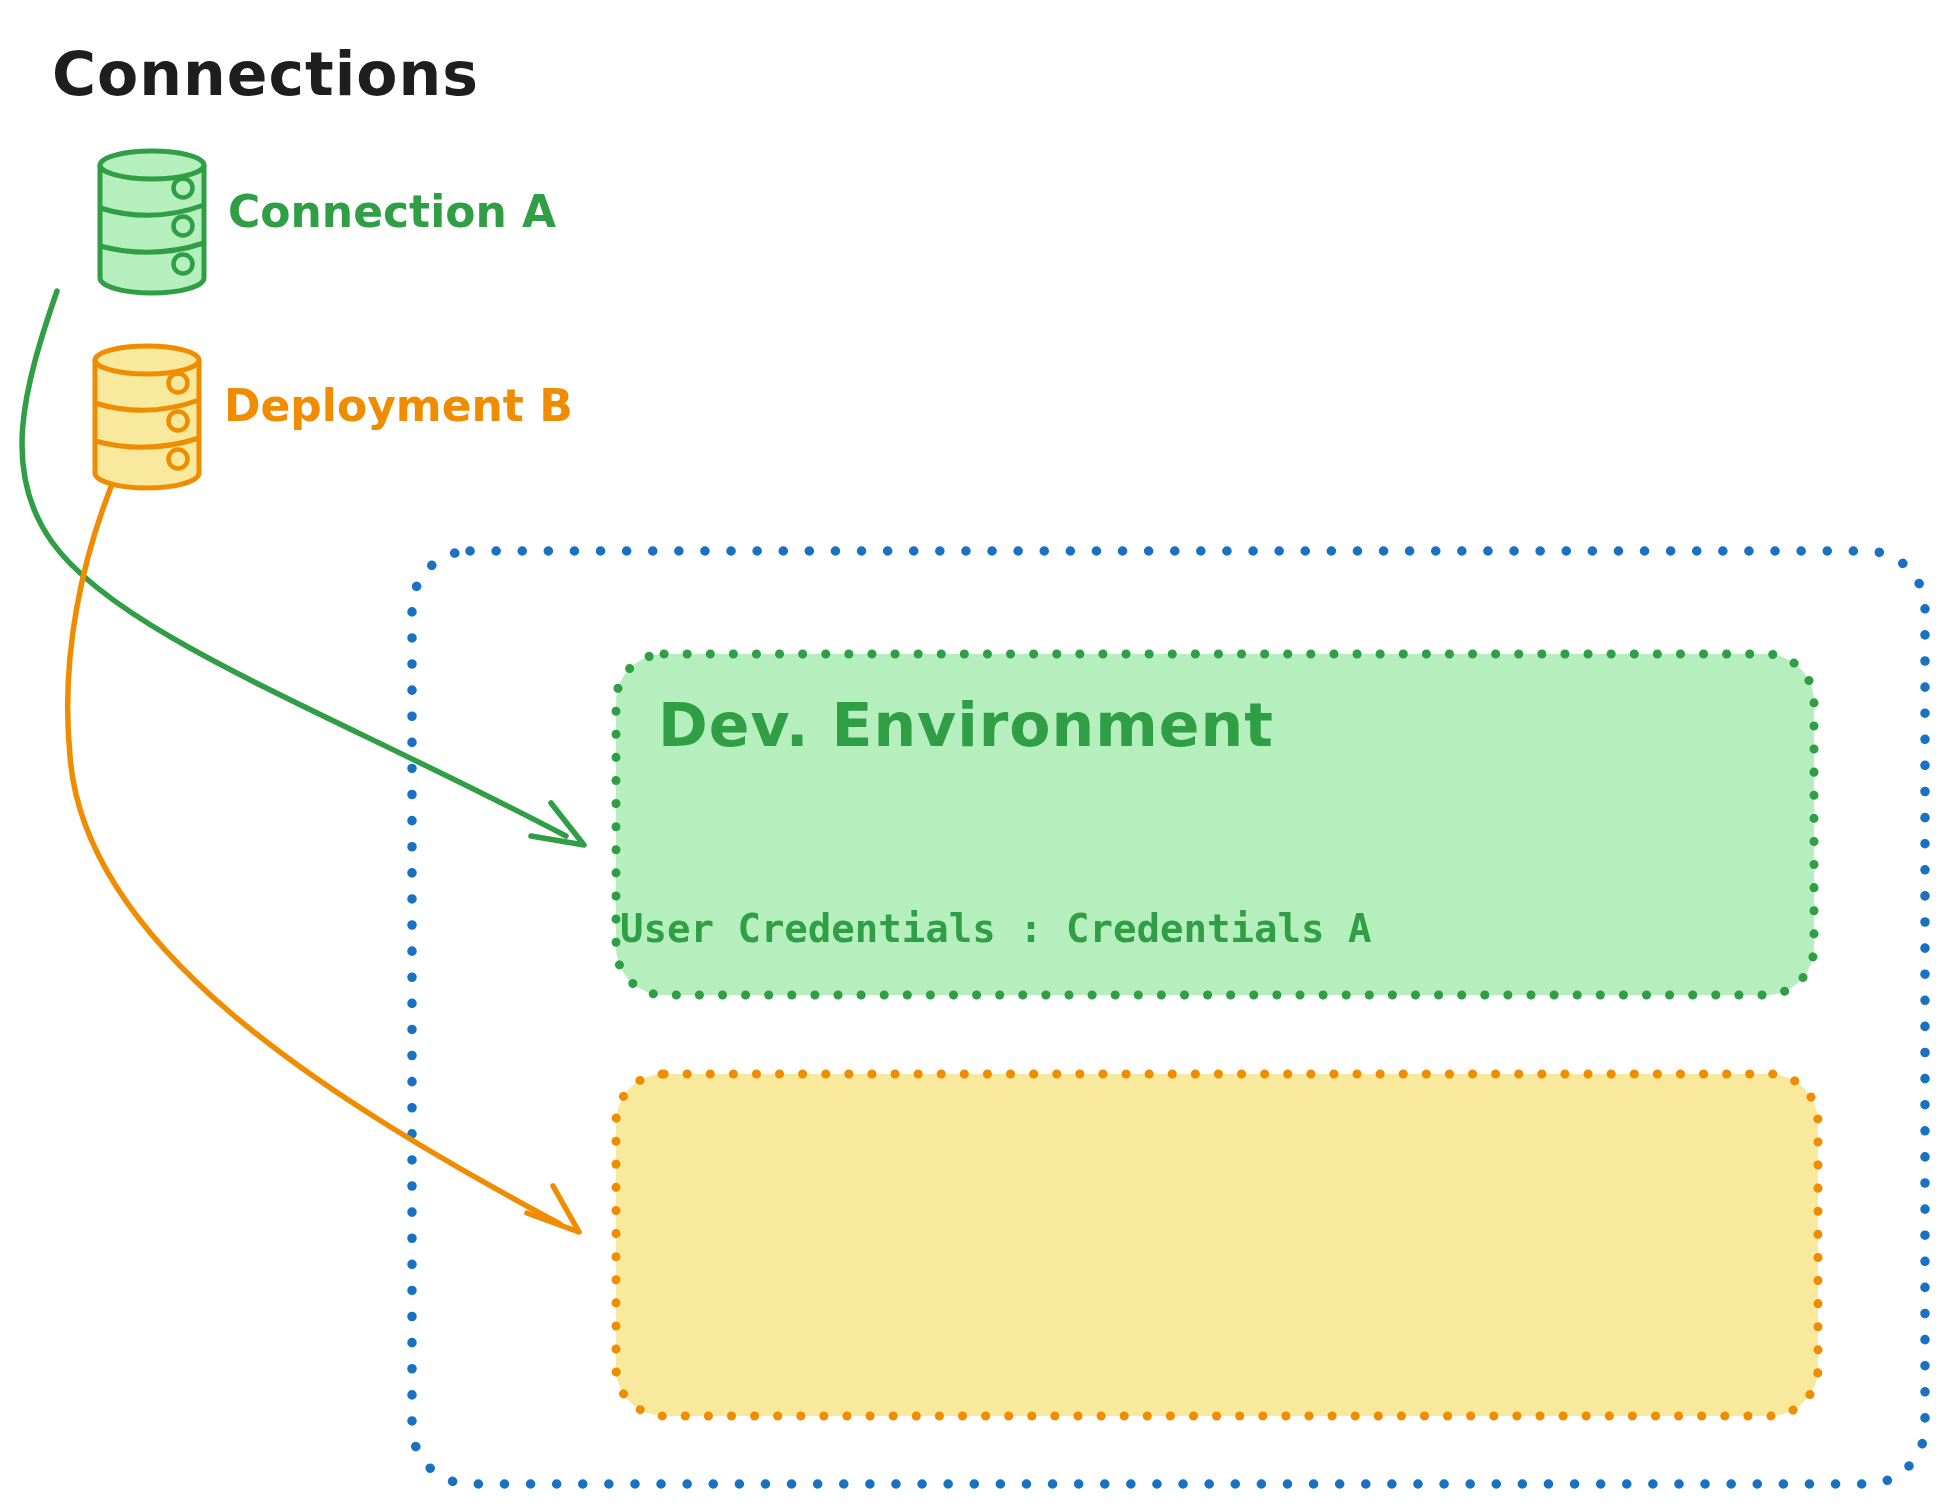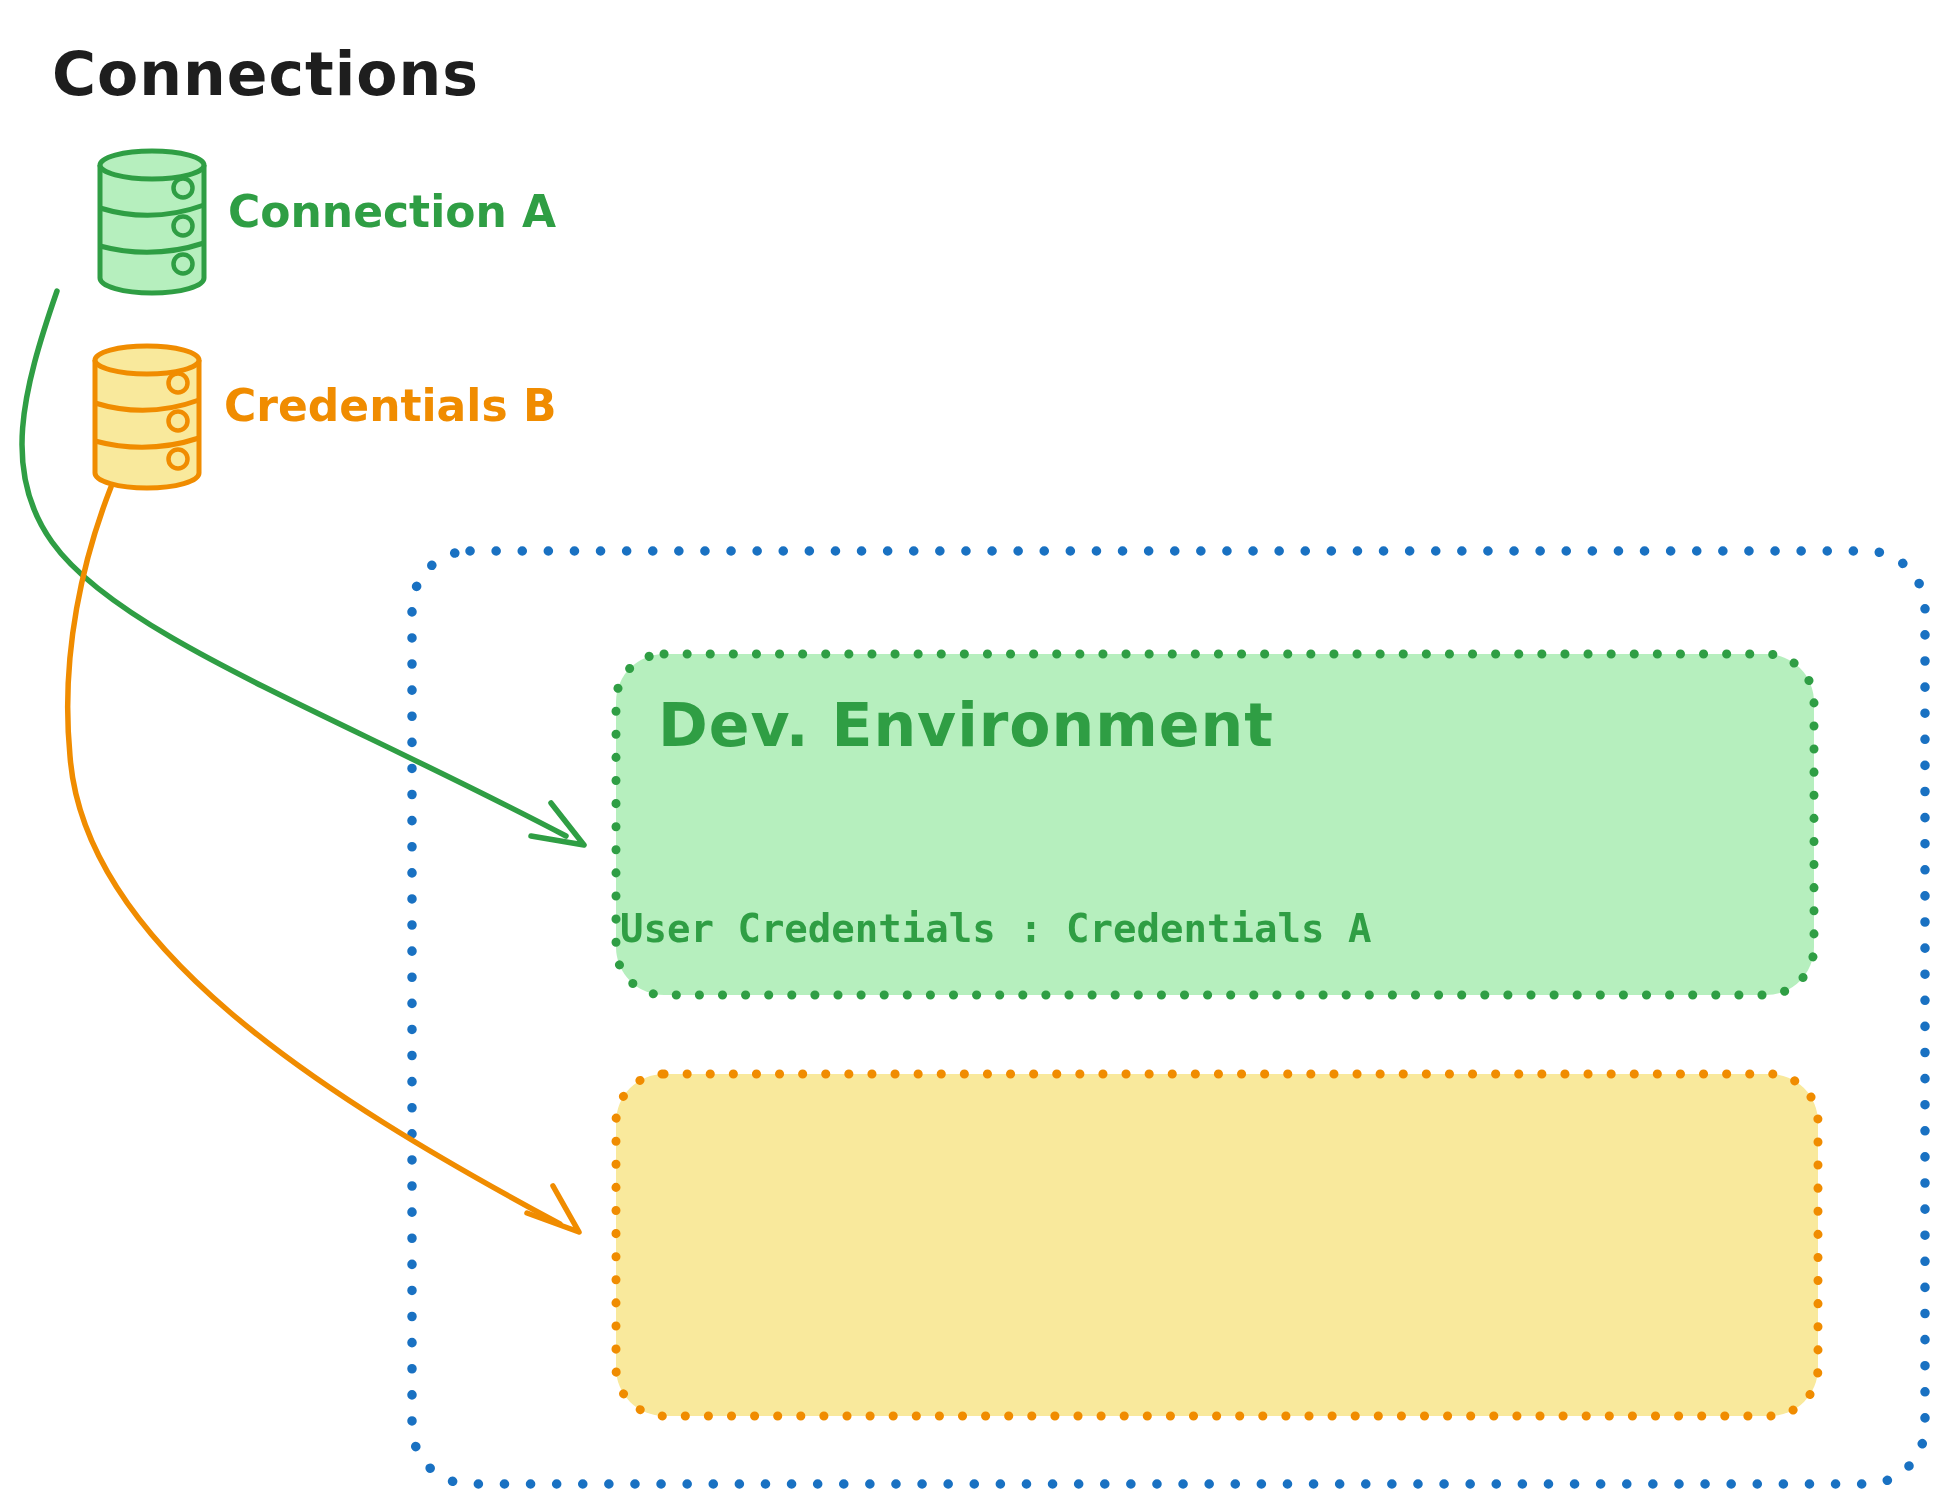--- a/index.html
+++ b/index.html
@@ -78,21 +78,21 @@
       <circle cx="88" cy="40" r="9.5" class="nofill stroke-orange" stroke-width="4.5"></circle>
       <circle cx="88" cy="78" r="9.5" class="nofill stroke-orange" stroke-width="4.5"></circle>
       <circle cx="88" cy="116" r="9.5" class="nofill stroke-orange" stroke-width="4.5"></circle>
     </g>
   </svg>
 
   <div class="txt title">Connections</div>
 
   <div class="txt conn-label conn-a">Connection A</div>
 
-  <div class="txt conn-label conn-b">Credentials B</div>
+  <div class="txt conn-label conn-b">Deployment B</div>
 
 
   <div class="txt env-title dev-title">Dev. Environment</div>
 
   <div class="creds dev-creds">User Credentials : Credentials A</div>
 
 
 </div>
 
 </body></html>

